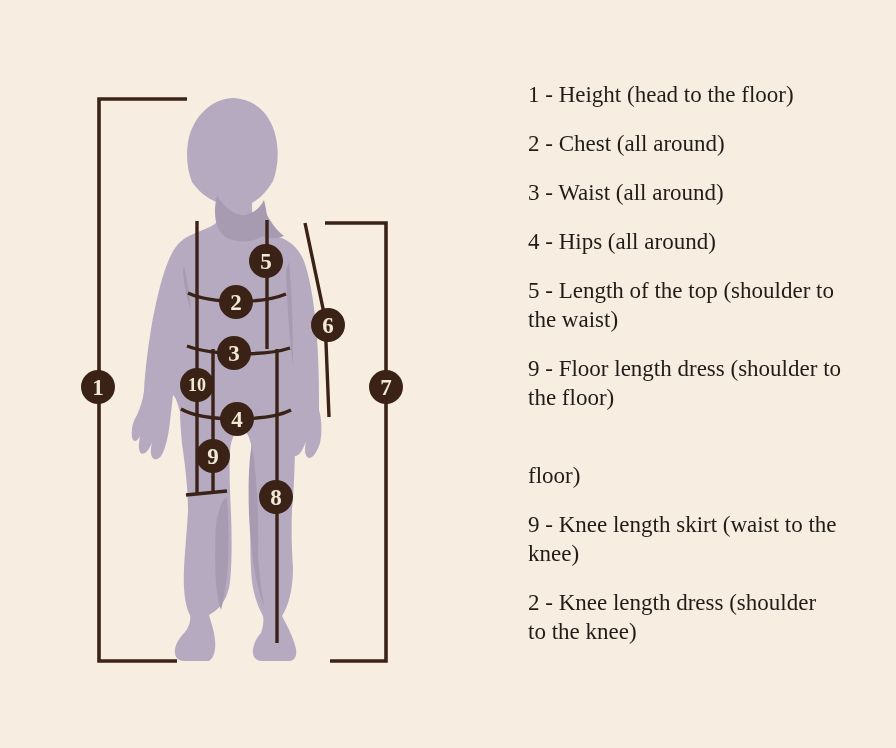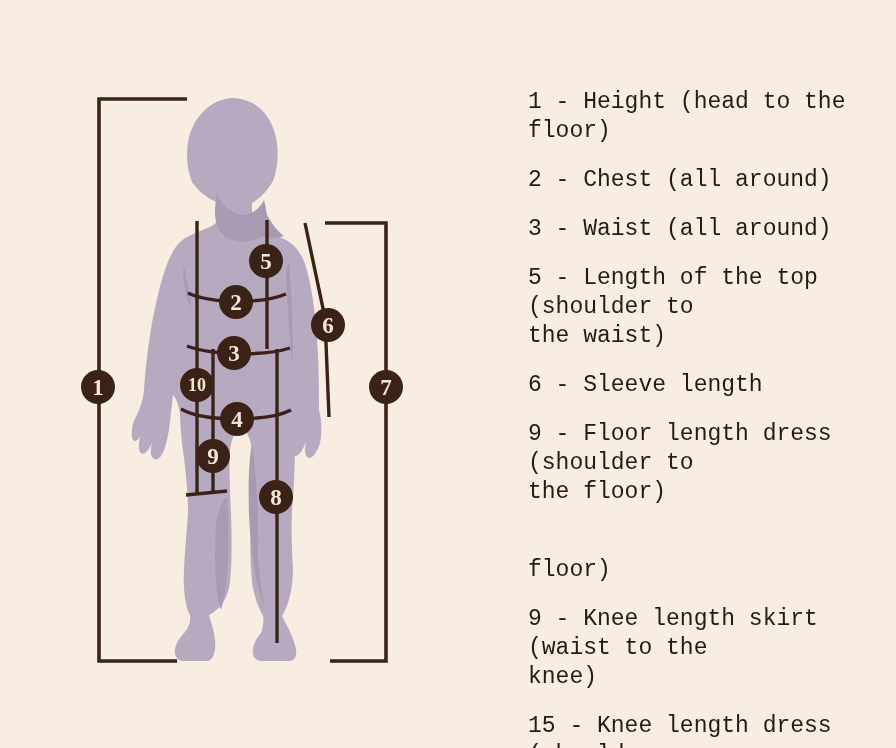--- a/index.html
+++ b/index.html
@@ -6,21 +6,21 @@
     --bg:#f7eee1; --body:#b6aac1; --shadow:#a79bb2; --line:#3a2217;
     --marker-text:#f2e9d4; --text:#211c18;
   }
   *{box-sizing:border-box;margin:0;padding:0;}
   html,body{width:896px;height:748px;}
   body{background:var(--bg);font-family:"Liberation Serif",serif;overflow:hidden;}
   .page{position:relative;width:896px;height:748px;background:var(--bg);}
   .diagram{position:absolute;left:0;top:0;width:448px;height:748px;}
   .legend{position:absolute;left:528px;top:76px;width:336px;color:var(--text);
           font-size:23px;line-height:29px;}
-  .legend p{margin:12px 0 20px 0;font-family:Liberation Mono, monospace;}
+  .legend p{margin:4px 0 20px 0;}
   .body-fill{fill:var(--body);}
   .shadow-fill{fill:var(--shadow);}
   .line{stroke:var(--line);stroke-width:3.4;fill:none;stroke-linecap:butt;}
   .bracket{stroke-width:3.6;}
   .marker circle{fill:var(--line);}
   .marker text{fill:var(--marker-text);font-family:"Liberation Serif",serif;
                font-weight:bold;font-size:23px;text-anchor:middle;}
   .marker text.small{font-size:18px;}
 </style>
 </head>
@@ -168,21 +168,21 @@
     <g class="marker">
       <circle cx="197" cy="385" r="17"></circle>
       <text x="197" y="391" class="small">10</text>
     </g>
   </svg>
 
   <div class="legend">
     <p><span>1 - Height (head to the floor)</span></p>
     <p><span>2 - Chest (all around)</span></p>
     <p><span>3 - Waist (all around)</span></p>
+    <p><span>4 - Hips (all around)</span></p>
     <p><span>5 - Length of the top (shoulder to</span><br><span>the waist)</span></p>
-    <p><span>6 - Sleeve length</span></p>
     <p><span>9 - Floor length dress (shoulder to</span><br><span>the floor)</span></p>
     <p><br><span>floor)</span></p>
     <p><span>9 - Knee length skirt (waist to the</span><br><span>knee)</span></p>
-    <p><span>15 - Knee length dress (shoulder</span><br><span>to the knee)</span></p>
+    <p><span>2 - Knee length dress (shoulder</span><br><span>to the knee)</span></p>
   </div>
 
 </div>
 
 </body></html>

